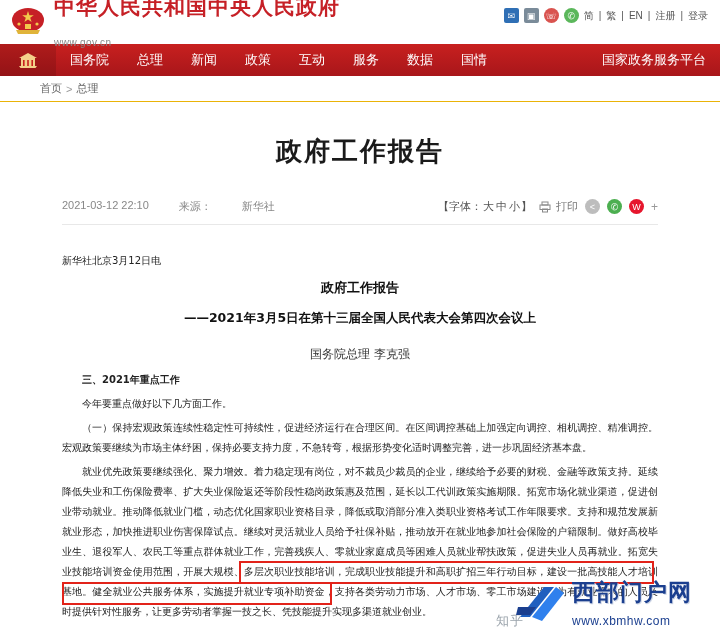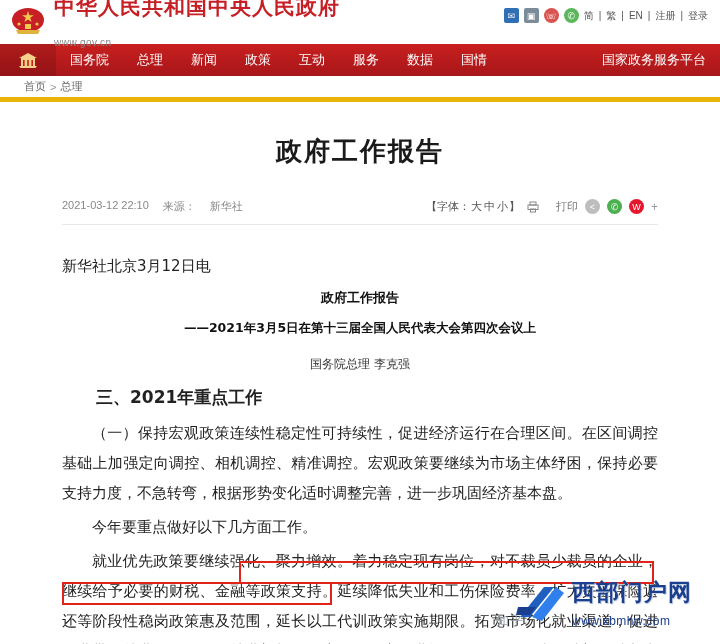--- a/index.html
+++ b/index.html
@@ -86,24 +86,24 @@
     display: flex; align-items: center;
     font-size: 13px;
     color: #fff;
     white-space: nowrap;
   }
   .nav-item.wide { margin-left: auto; padding-right: 14px; }
 
   
   .breadcrumb {
     height: 26px;
-    border-bottom: 5px solid #eab308;
-    display: flex;
-    align-items: center;
-    padding-left: 24px;
+    border-bottom: 1px solid #eab308;
+    display: flex;
+    align-items: center;
+    padding-left: 40px;
     font-size: 11px;
     color: #666;
     background: #fff;
   }
   .breadcrumb a { color: #666; text-decoration: none; }
   .breadcrumb .sep { margin: 0 4px; color: #999; }
 
   
   .article {
     padding: 0 62px;
@@ -120,60 +120,60 @@
   .meta-row {
     margin-top: 30px;
     display: flex;
     align-items: center;
     font-size: 11px;
     color: #888;
     border-bottom: 1px solid #e8e8e8;
     padding-bottom: 10px;
     position: relative;
   }
-  .meta-left { display: flex; gap: 14px; }
+  .meta-left { display: flex; gap: 30px; }
   .meta-right {
     margin-left: auto;
     display: flex;
     align-items: center;
     gap: 7px;
     font-size: 11px;
     color: #777;
   }
   .fontsize-box { color: #555; text-align: center; }
   .fontsize-box b { font-weight: normal; margin: 0 1px; }
   .print-ico {
-    display: inline-flex; align-items: center; gap: 17px; color: #777;
+    display: inline-flex; align-items: center; gap: 5px; color: #777;
   }
   .share-ico {
     width: 15px; height: 15px; border-radius: 50%;
     display: inline-flex; align-items: center; justify-content: center;
     font-size: 9px; color: #fff;
   }
   .share-ico.gray { background: #bdbdbd; color:#fff; }
   .share-ico.wechat { background: #4caf50; }
   .share-ico.weibo { background: #e6162d; }
   .share-plus { color:#999; font-size: 12px; }
 
   
   .body-wrap { margin-top: 26px; }
   .p {
-    font-size: 15px;
+    font-size: 10px;
     line-height: 2.0;
     color: #222;
     margin: 0 0 4px 0;
     text-align: justify;
     font-family: "DejaVu Sans", sans-serif;
   }
   .p.indent { text-indent: 2em; }
   .center { text-align: center; }
   .t-title { font-size: 13px; font-weight: bold; color: #111; }
   .t-sub { font-size: 12.5px; font-weight: bold; color: #111; }
   .t-author { font-size: 12px; color: #333; margin-top: 12px; }
-  .sect-head { font-weight: bold; font-size: 17px; }
+  .sect-head { font-weight: bold; font-size: 10px; }
 
   
   .hl-box {
     position: absolute;
     border: 2px solid #e2231a;
     pointer-events: none;
   }
 
   
   .zhihu-mark {
@@ -305,22 +305,22 @@
       <span class="share-plus">+</span>
     </div>
   </div>
 
   <div class="body-wrap">
     <p class="p">新华社北京3月12日电</p>
     <p class="p center t-title">政府工作报告</p>
     <p class="p center t-sub">——2021年3月5日在第十三届全国人民代表大会第四次会议上</p>
     <p class="p center t-author">国务院总理 李克强</p>
     <p class="p indent sect-head">三、2021年重点工作</p>
+    <p class="p indent">今年要重点做好以下几方面工作。</p>
     <p class="p indent">（一）保持宏观政策连续性稳定性可持续性，促进经济运行在合理区间。在区间调控基础上加强定向调控、相机调控、精准调控。宏观政策要继续为市场主体纾困，保持必要支持力度，不急转弯，根据形势变化适时调整完善，进一步巩固经济基本盘。</p>
-    <p class="p indent">今年要重点做好以下几方面工作。</p>
     <p class="p indent">就业优先政策要继续强化、聚力增效。着力稳定现有岗位，对不裁员少裁员的企业，继续给予必要的财税、金融等政策支持。延续降低失业和工伤保险费率、扩大失业保险返还等阶段性稳岗政策惠及范围，延长以工代训政策实施期限。拓宽市场化就业渠道，促进创业带动就业。推动降低就业门槛，动态优化国家职业资格目录，降低或取消部分准入类职业资格考试工作年限要求。支持和规范发展新就业形态，加快推进职业伤害保障试点。继续对灵活就业人员给予社保补贴，推动放开在就业地参加社会保险的户籍限制。做好高校毕业生、退役军人、农民工等重点群体就业工作，完善残疾人、零就业家庭成员等困难人员就业帮扶政策，促进失业人员再就业。拓宽失业技能培训资金使用范围，开展大规模、多层次职业技能培训，完成职业技能提升和高职扩招三年行动目标，建设一批高技能人才培训基地。健全就业公共服务体系，实施提升就业专项补助资金，支持各类劳动力市场、人才市场、零工市场建设，为有就业需求的人员及时提供针对性服务，让更多劳动者掌握一技之长、凭技能提升实现多渠道就业创业。</p>
   </div>
 </div>
 
 <div class="hl-box" style="left:239px; top:561px; width:415px; height:23px;"></div>
 <div class="hl-box" style="left:62px; top:582px; width:270px; height:23px;"></div>
 
 <div class="zhihu-mark">知乎</div>
 
 <div class="wm-block">

